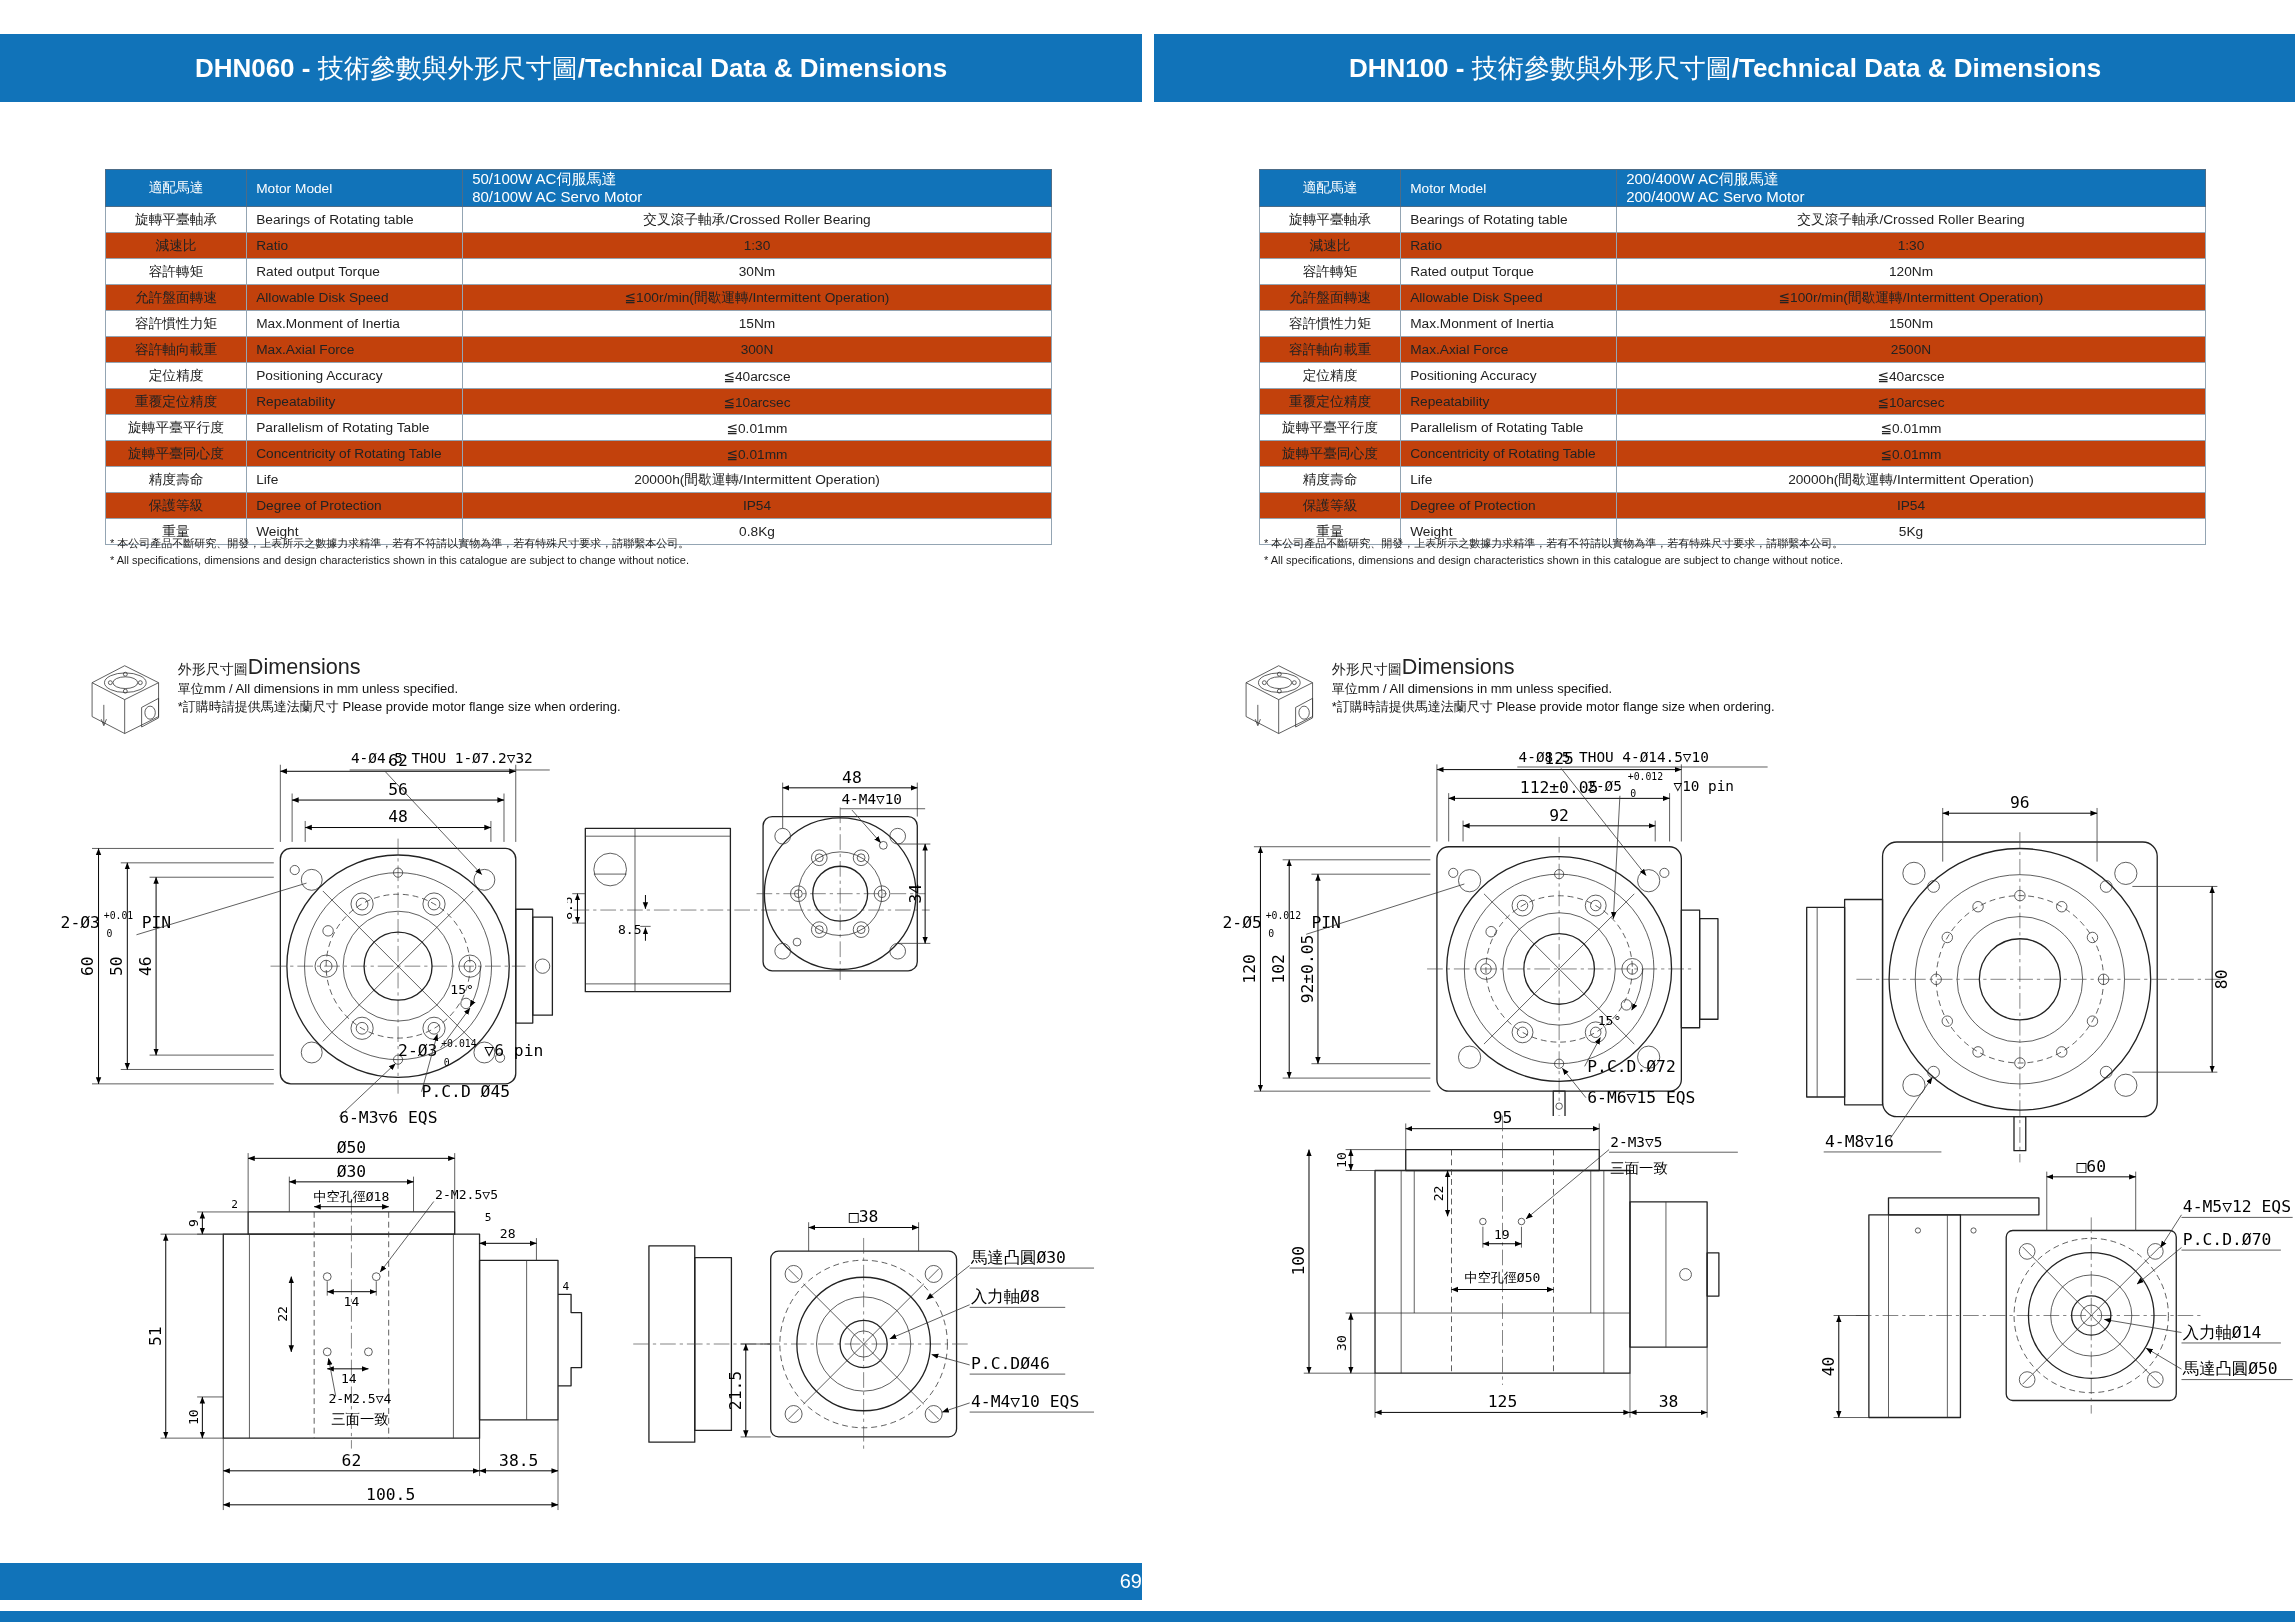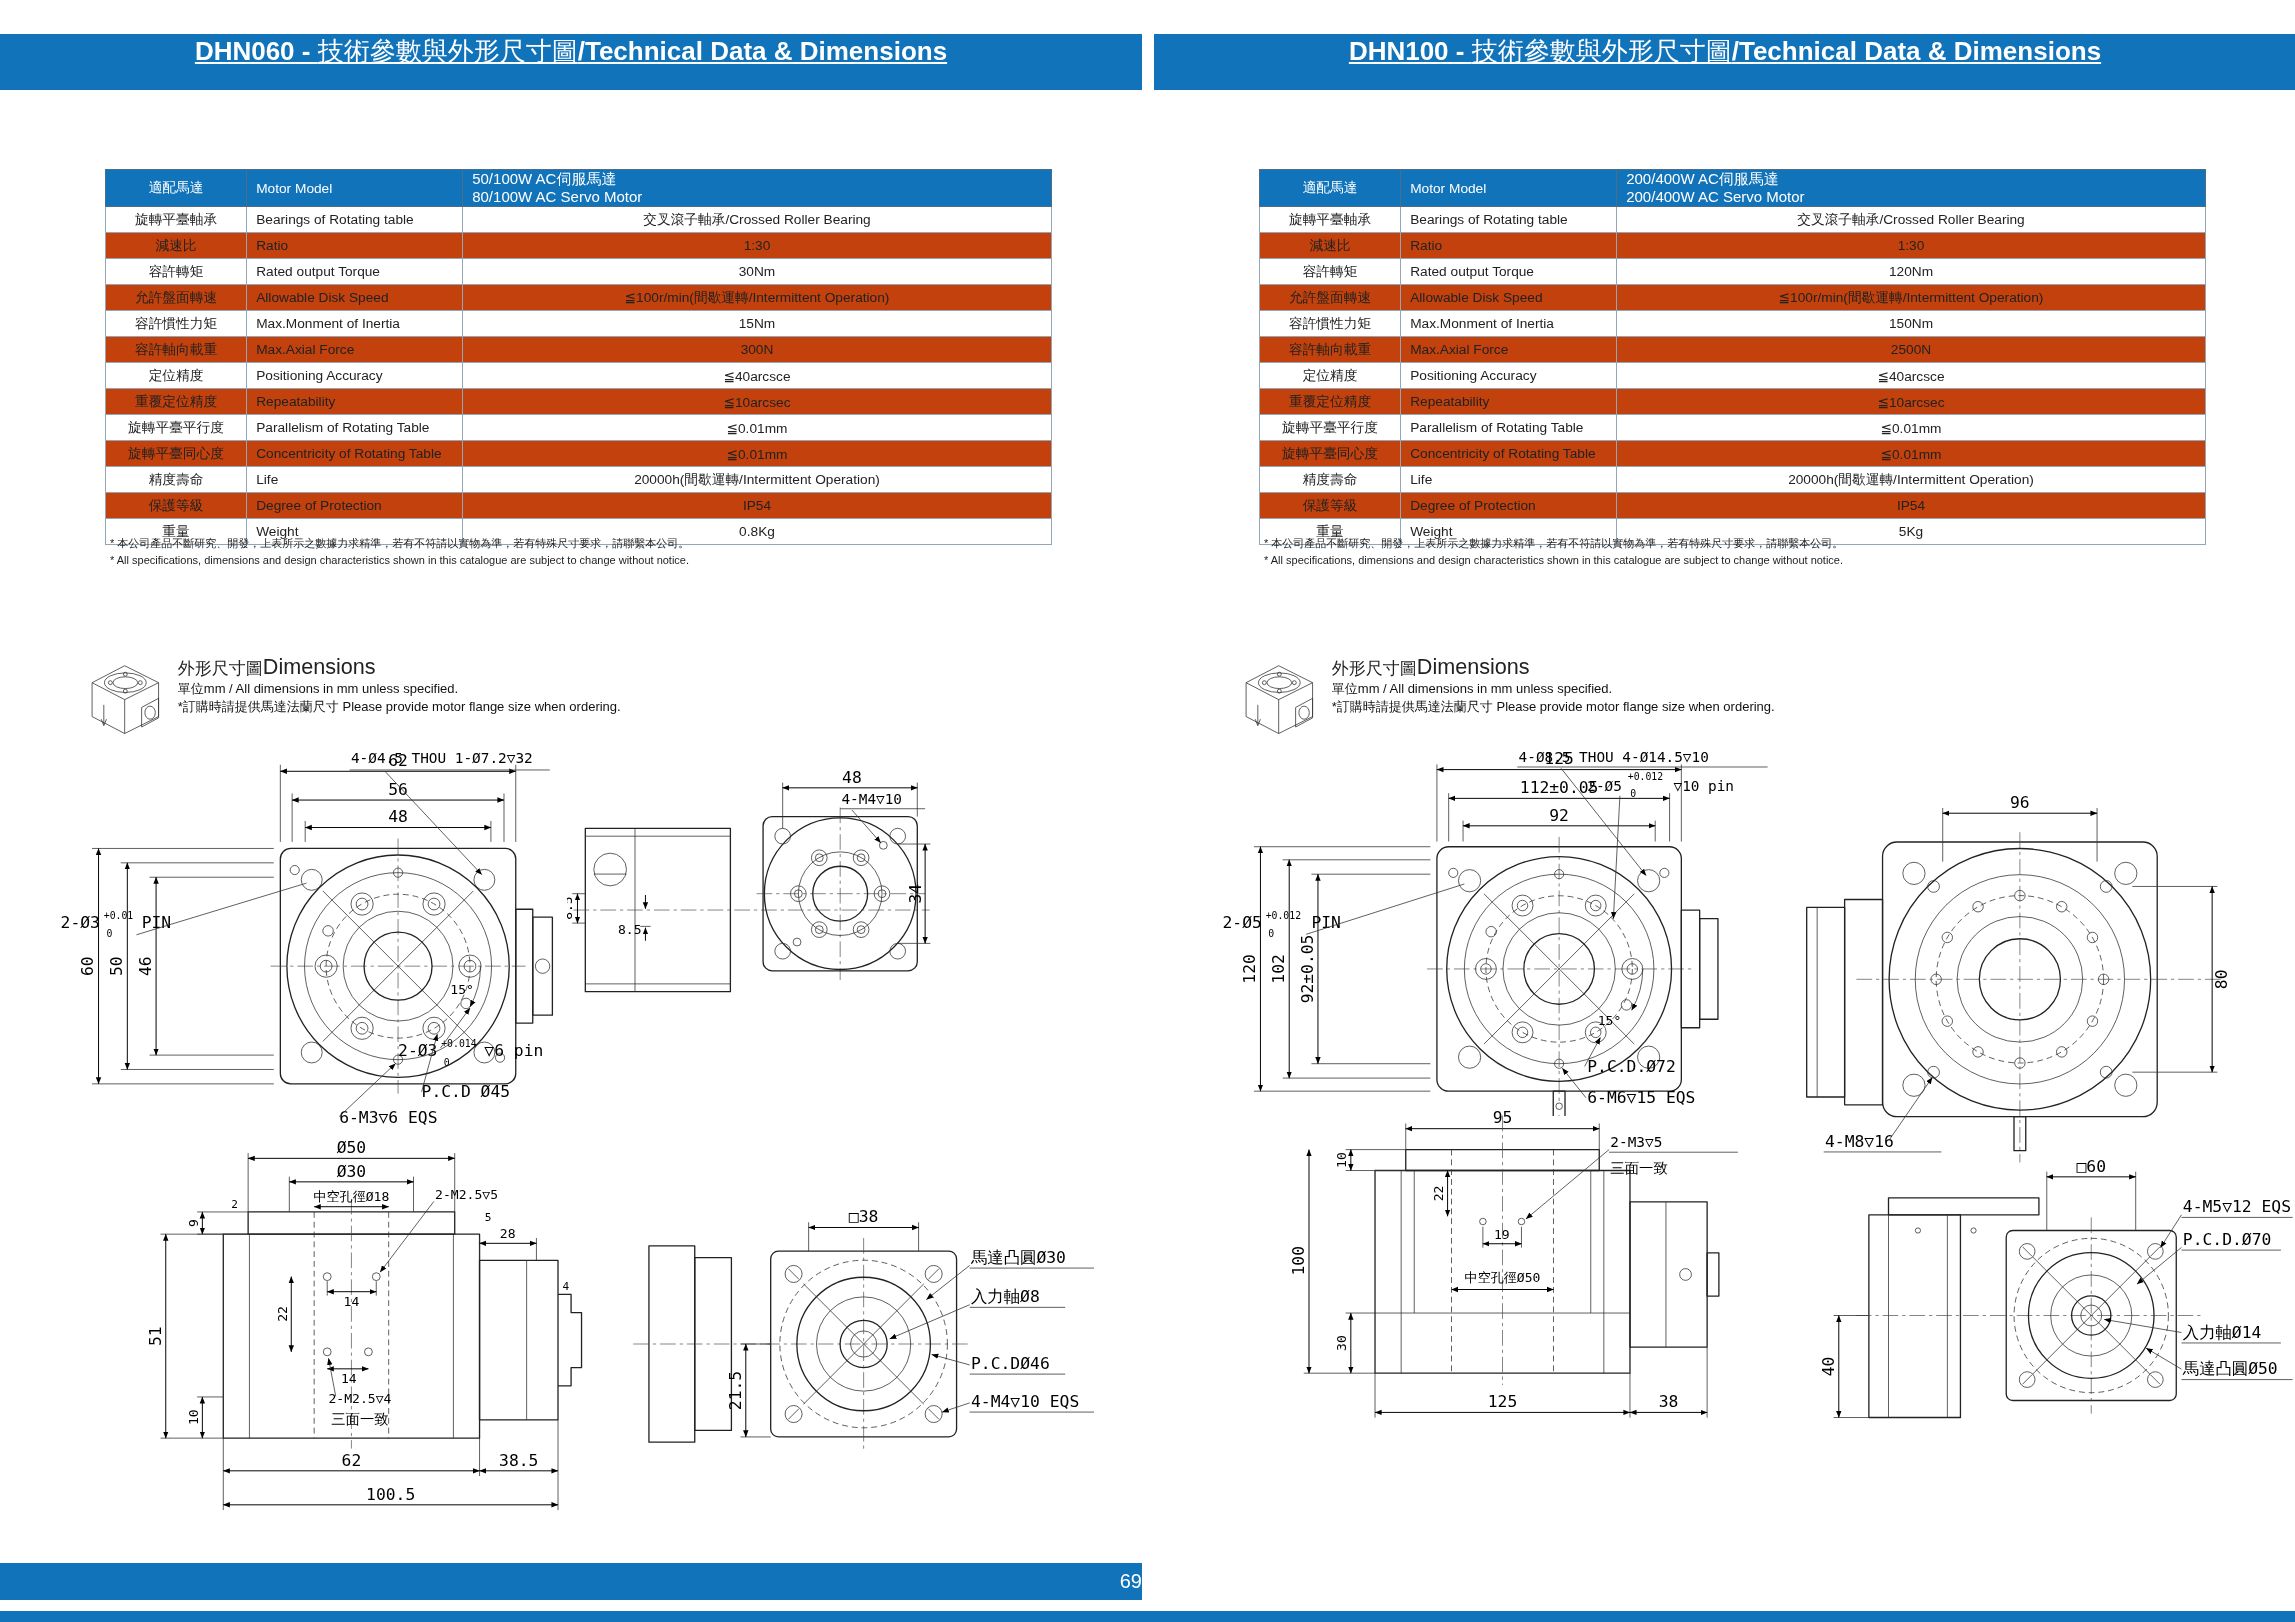--- a/index.html
+++ b/index.html
@@ -1,43 +1,43 @@
 <!DOCTYPE html>
 <html style="font-size:10.5px"><head>
 <meta charset="utf-8">
 <style>
   html,body{margin:0;padding:0;}
   body{width:2295px;height:1623px;position:relative;background:#ffffff;
        font-family:"Liberation Sans","DejaVu Sans",sans-serif;color:#222;}
   .half{position:absolute;top:0;width:1142px;height:1623px;}
   #half-l{left:0;} #half-r{left:1154px;}
 
-  .header-bar{position:absolute;left:0;top:34px;width:100%;height:56px;background:#1173b9;
-              display:flex;justify-content:center;color:#fff;text-decoration:underline;}
+  .header-bar{position:absolute;left:0;top:34px;width:100%;height:68px;background:#1173b9;
+              display:flex;align-items:center;justify-content:center;color:#fff;}
   .header-title{font-size:26px;white-space:nowrap;}
   .header-title .b{font-weight:bold;}
   .header-title .zh{font-family:"Liberation Serif","DejaVu Serif",serif;font-weight:normal;}
 
   table.spec{position:absolute;left:105px;top:169px;width:946px;border-collapse:collapse;
              table-layout:fixed;font-size:13.7px;border:1.3px solid #5f7283;}
   table.spec td{border:0.7px solid #94a5b3;padding:0 9.2px;height:25px;overflow:hidden;white-space:nowrap;}
   table.spec col.c1{width:141px;} table.spec col.c2{width:216px;} table.spec col.c3{width:589px;}
   table.spec tr.head td{background:#1173b9;color:#fff;height:33px;border-color:#4d6c87;}
   table.spec tr.head td.v{font-size:15px;text-align:left;line-height:1.2;}
   table.spec td.v{text-align:center;}
   table.spec tr.alt td{background:#c2410c;}
   table.spec td.zh{font-family:"Liberation Serif","DejaVu Serif",serif;text-align:center;}
 
   .notes{position:absolute;left:110px;top:535px;font-size:11px;line-height:1.55;color:#1c1c1c;white-space:nowrap;}
 
   .dims-head{position:absolute;left:84px;top:654px;display:flex;}
   .dims-icon{width:82px;height:88px;flex:0 0 auto;}
   .dims-text{margin-left:11.8px;}
   .dims-title{font-size:21.6px;white-space:nowrap;}
-  .dims-title .zh{font-family:Liberation Sans, sans-serif;font-size:17px;text-align:right;}
+  .dims-title .zh{font-family:Liberation Sans, sans-serif;font-size:14px;text-align:right;}
   .dims-note{font-size:13px;margin-top:0;white-space:nowrap;color:#111;}
 
   .drw{position:absolute;}
   svg text{font-family:"DejaVu Sans Mono","DejaVu Sans",monospace;fill:#000;}
   .dt{font-size:25px;} .t22{font-size:22px;} .t20{font-size:20px;} .t17{font-size:17px;} .t15{font-size:15px;}
   .mid{text-anchor:middle;}
   .ln{stroke:#222;stroke-width:2;fill:none;stroke-linejoin:round;}
   .tn{stroke:#333;stroke-width:1.2;fill:none;}
   .dash{stroke-dasharray:9 6;}
   .cl{stroke:#444;stroke-width:1;fill:none;stroke-dasharray:24 6 5 6;}

